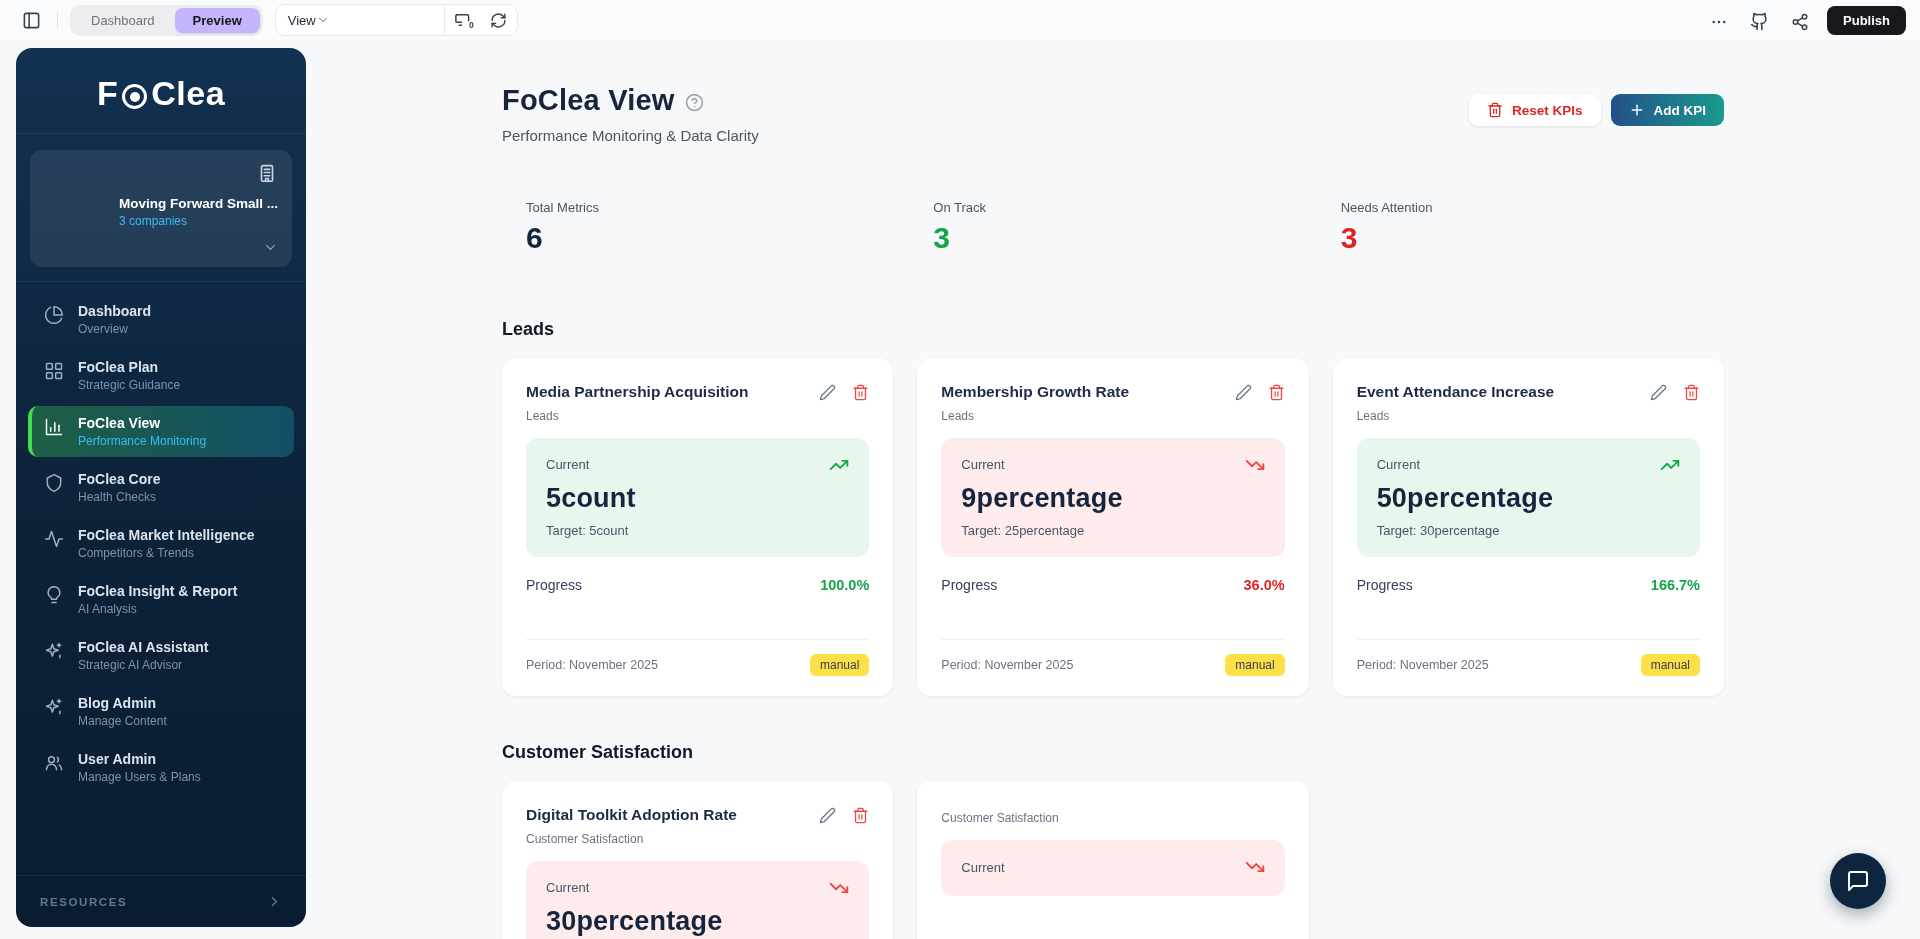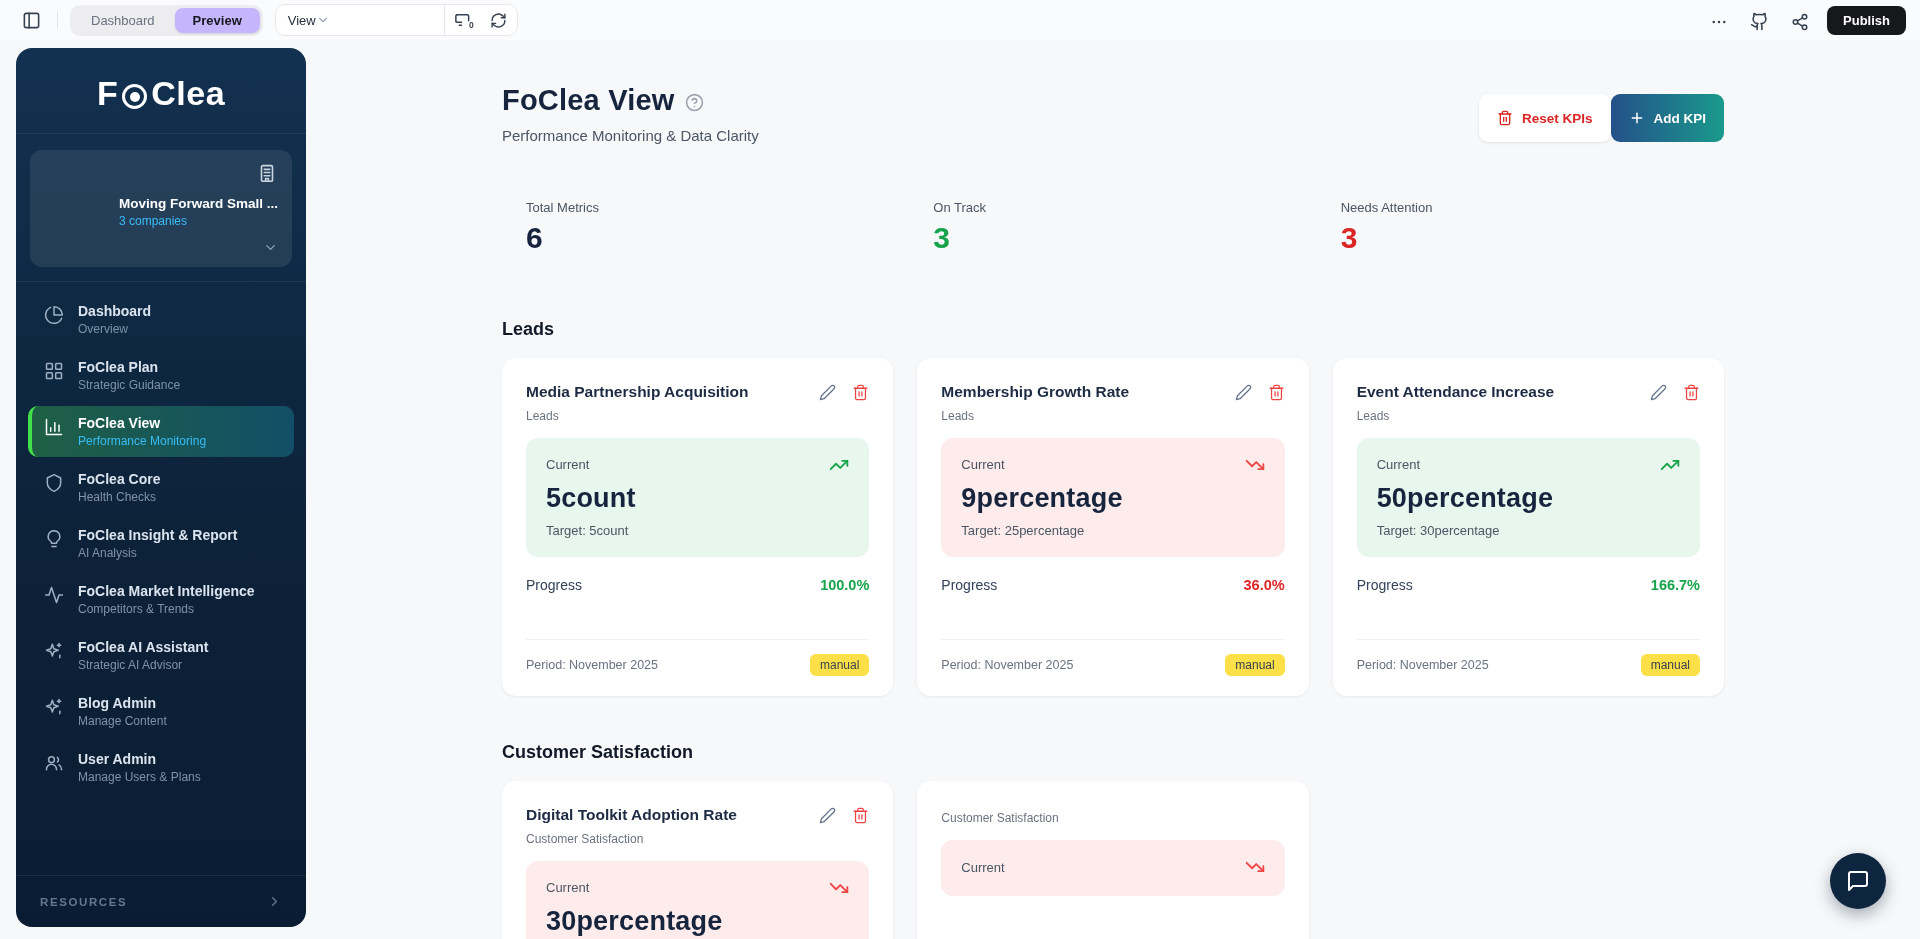--- a/index.html
+++ b/index.html
@@ -82,30 +82,30 @@
   .sidebar-footer .chev { color:#64788e; }
 
   
   .main { margin-left:306px; height:899px; }
   .content { width:1222px; margin:0 auto; padding-top:44px; }
   .page-header { display:flex; justify-content:space-between; align-items:flex-start; }
   .title-row { display:flex; align-items:center; gap:10px; }
   .page-title { font-size:29px; font-weight:800; color:#16243d; letter-spacing:.2px; }
   .help-icon { color:#9ca3af; cursor:pointer; background:none; border:none; padding:0; margin-top:4px; }
   .page-subtitle { font-size:15px; color:#4b5563; margin-top:10px; }
-  .header-actions { display:flex; gap:0; margin-top:10px; }
+  .header-actions { display:flex; gap:10px; margin-top:10px; }
   .reset-btn {
     display:flex; align-items:center; gap:9px; background:#ffffff; color:#dc2626;
     font-size:13.5px; font-weight:600; border:none; border-radius:9px; padding:8px 18px;
     box-shadow:0 1px 3px rgba(16,24,40,.1); cursor:pointer; font-family:inherit;
   }
   .add-btn {
     display:flex; align-items:center; gap:9px; color:#ffffff;
     background:linear-gradient(90deg,#24508a 0%, #1a9a8c 100%);
-    font-size:13.5px; font-weight:600; border:none; border-radius:9px; padding:16px 18px;
+    font-size:13.5px; font-weight:600; border:none; border-radius:9px; padding:0 18px;
     cursor:pointer; font-family:inherit;
   }
 
   .stats-row { display:grid; grid-template-columns:repeat(3,1fr); margin-top:56px; }
   .stat { padding-left:24px; }
   .stat-label { font-size:13px; color:#4b5563; }
   .stat-value { font-size:30px; font-weight:800; margin-top:6px; }
   .stat-value.navy { color:#16243d; }
   .stat-value.green { color:#16a34a; }
   .stat-value.red { color:#dc2626; }
@@ -307,38 +307,38 @@
           </svg>
       </span>
       <span>
           <span class="n-label" style="display:block;">FoClea Core</span>
           <span class="n-sub" style="display:block;">Health Checks</span>
         </span>
     </button>
     <button class="nav-item">
       <span class="n-icon">
         <svg width="20" height="20" viewBox="0 0 24 24" fill="none" stroke="currentColor" stroke-width="1.8" stroke-linecap="round" stroke-linejoin="round">
+            <path d="M22 12h-4l-3 9L9 3l-3 9H2"></path>
+          </svg>
+      </span>
+      <span>
+          <span class="n-label" style="display:block;">FoClea Market Intelligence</span>
+          <span class="n-sub" style="display:block;">Competitors &amp; Trends</span>
+        </span>
+    </button>
+    <button class="nav-item">
+      <span class="n-icon">
+        <svg width="20" height="20" viewBox="0 0 24 24" fill="none" stroke="currentColor" stroke-width="1.8" stroke-linecap="round" stroke-linejoin="round">
             <path d="M12 2a7 7 0 0 0-4 12.7c.6.5 1 1.4 1 2.3h6c0-.9.4-1.8 1-2.3A7 7 0 0 0 12 2z"></path>
             <path d="M9.5 21h5"></path>
           </svg>
       </span>
       <span>
           <span class="n-label" style="display:block;">FoClea Insight &amp; Report</span>
           <span class="n-sub" style="display:block;">AI Analysis</span>
-        </span>
-    </button>
-    <button class="nav-item">
-      <span class="n-icon">
-        <svg width="20" height="20" viewBox="0 0 24 24" fill="none" stroke="currentColor" stroke-width="1.8" stroke-linecap="round" stroke-linejoin="round">
-            <path d="M22 12h-4l-3 9L9 3l-3 9H2"></path>
-          </svg>
-      </span>
-      <span>
-          <span class="n-label" style="display:block;">FoClea Market Intelligence</span>
-          <span class="n-sub" style="display:block;">Competitors &amp; Trends</span>
         </span>
     </button>
     <button class="nav-item">
       <span class="n-icon">
         <svg width="20" height="20" viewBox="0 0 24 24" fill="none" stroke="currentColor" stroke-width="1.8" stroke-linecap="round" stroke-linejoin="round">
             <path d="M10 4l1.8 5.2L17 11l-5.2 1.8L10 18l-1.8-5.2L3 11l5.2-1.8z"></path>
             <path d="M18 3v4"></path>
             <path d="M20 5h-4"></path>
             <path d="M19 17v3"></path>
           </svg>

